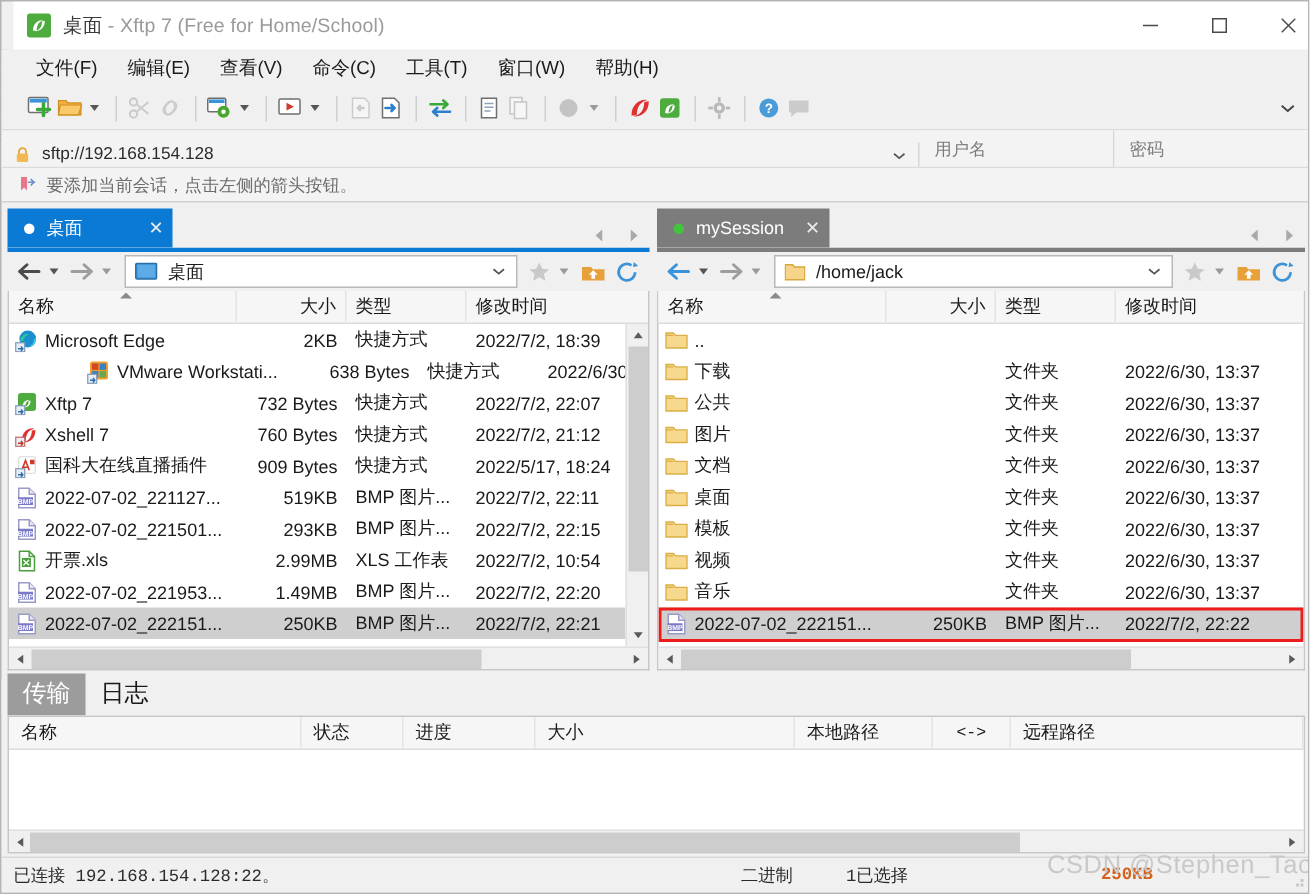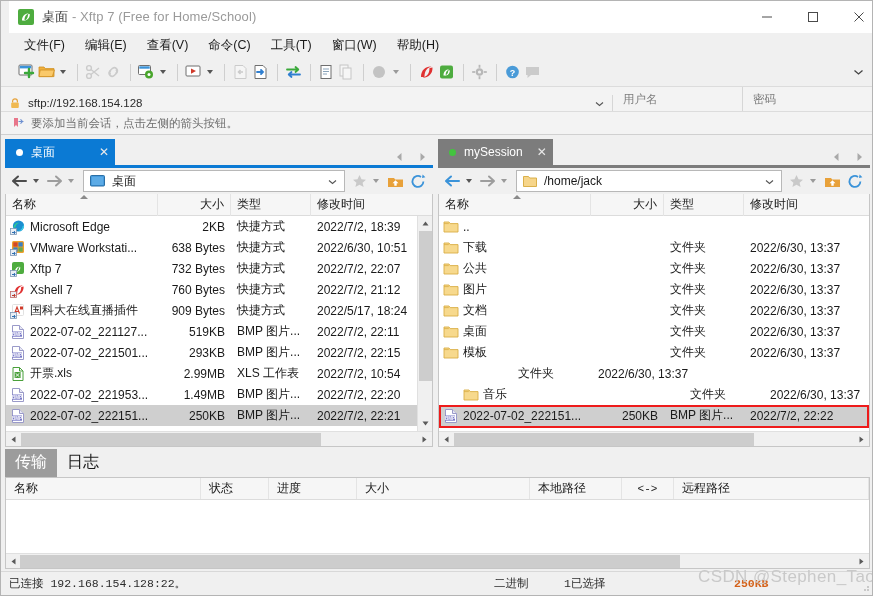--- a/index.html
+++ b/index.html
@@ -527,21 +527,21 @@
                       <path d="M13.9 6.2c.4 3.5-2 5.8-5 5.7 2.2-.7 3.6-2.2 3.8-4.8z" fill="#3ad1e8"></path>
                       <rect x="0.5" y="9.5" width="6" height="6" fill="#e9eef5" stroke="#7e97b6" stroke-width=".8"></rect>
                       <path d="M2 13.5h3M4 12l1.2 1.5L4 15" fill="none" stroke="#2f6fb0" stroke-width="1"></path>
                     </svg></span>
                   <span class="nm">Microsoft Edge</span>
                 </div>
                 <div class="cell c-size">2KB</div>
                 <div class="cell c-type">快捷方式</div>
                 <div class="cell c-time">2022/7/2, 18:39</div>
               </div>
-              <div class="row" style="position: relative;">
+              <div class="row" style="position: relative; margin-left: 48px;">
                 <div class="cell c-name">
                   <span class="ficon"><svg width="16" height="16" viewBox="0 0 16 16">
                       <rect x="2" y="1" width="12" height="12" rx="1.5" fill="#f0a02b"></rect>
                       <rect x="3.3" y="2.3" width="4.3" height="4.3" fill="#d24726"></rect>
                       <rect x="8.4" y="2.3" width="4.3" height="4.3" fill="#3a7fc1"></rect>
                       <rect x="3.3" y="7.4" width="4.3" height="4.3" fill="#3a7fc1"></rect>
                       <rect x="8.4" y="7.4" width="4.3" height="4.3" fill="#6aa84f"></rect>
                       <rect x="0.5" y="9.5" width="6" height="6" fill="#e9eef5" stroke="#7e97b6" stroke-width=".8"></rect>
                       <path d="M2 13.5h3M4 12l1.2 1.5L4 15" fill="none" stroke="#2f6fb0" stroke-width="1"></path>
                     </svg></span>
@@ -850,25 +850,32 @@
                       <path d="M1 3h5l1.2 1.6H15V13H1z" fill="#f7d98d" stroke="#d9ae45" stroke-width=".9"></path>
                       <path d="M1 4.6h4.8" stroke="#d9ae45" stroke-width=".8"></path>
                     </svg></span>
                   <span class="nm">模板</span>
                 </div>
                 <div class="cell c-size"></div>
                 <div class="cell c-type">文件夹</div>
                 <div class="cell c-time">2022/6/30, 13:37</div>
               </div>
               <div class="row" style="position: relative;">
+                <div class="cell c-name">
+                  <span class="ficon"><svg width="16" height="16" viewBox="0 0 16 16">
+                      <path d="M1 3h5l1.2 1.6H15V13H1z" fill="#f7d98d" stroke="#d9ae45" stroke-width=".9"></path>
+                      <path d="M1 4.6h4.8" stroke="#d9ae45" stroke-width=".8"></path>
+                    </svg></span>
+                  <span class="nm">视频</span>
+                </div>
                 <div class="cell c-size"></div>
                 <div class="cell c-type">文件夹</div>
                 <div class="cell c-time">2022/6/30, 13:37</div>
               </div>
-              <div class="row" style="position: relative; margin-left: 20px;">
+              <div class="row" style="position: relative;">
                 <div class="cell c-name">
                   <span class="ficon"><svg width="16" height="16" viewBox="0 0 16 16">
                       <path d="M1 3h5l1.2 1.6H15V13H1z" fill="#f7d98d" stroke="#d9ae45" stroke-width=".9"></path>
                       <path d="M1 4.6h4.8" stroke="#d9ae45" stroke-width=".8"></path>
                     </svg></span>
                   <span class="nm">音乐</span>
                 </div>
                 <div class="cell c-size"></div>
                 <div class="cell c-type">文件夹</div>
                 <div class="cell c-time">2022/6/30, 13:37</div>

